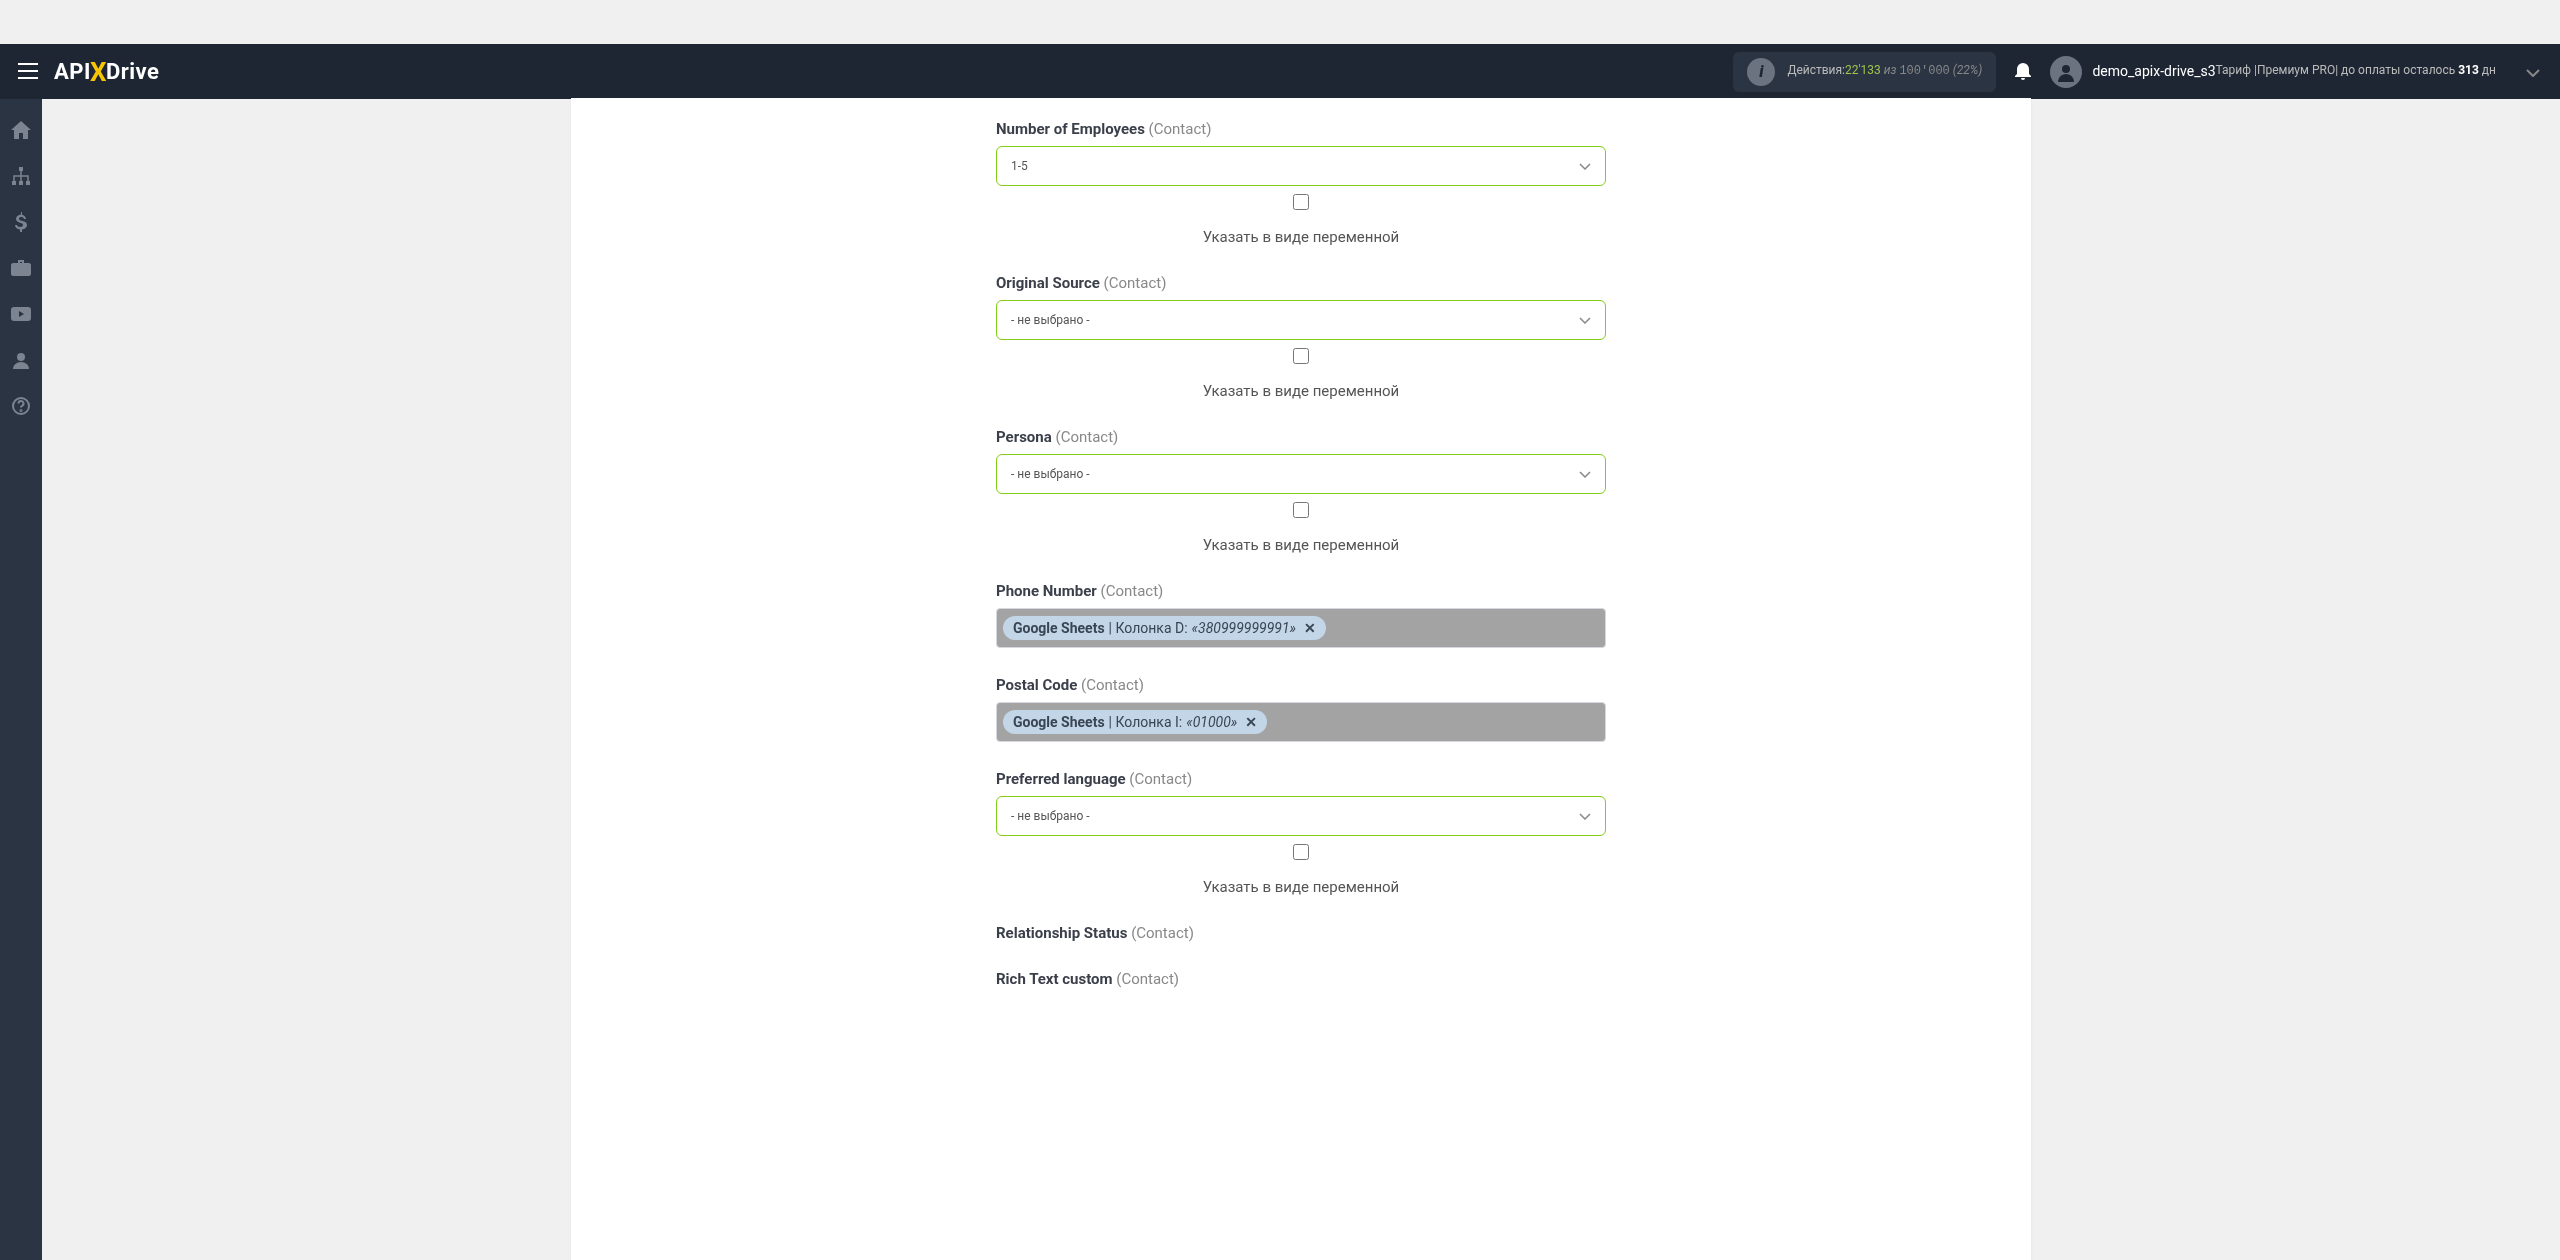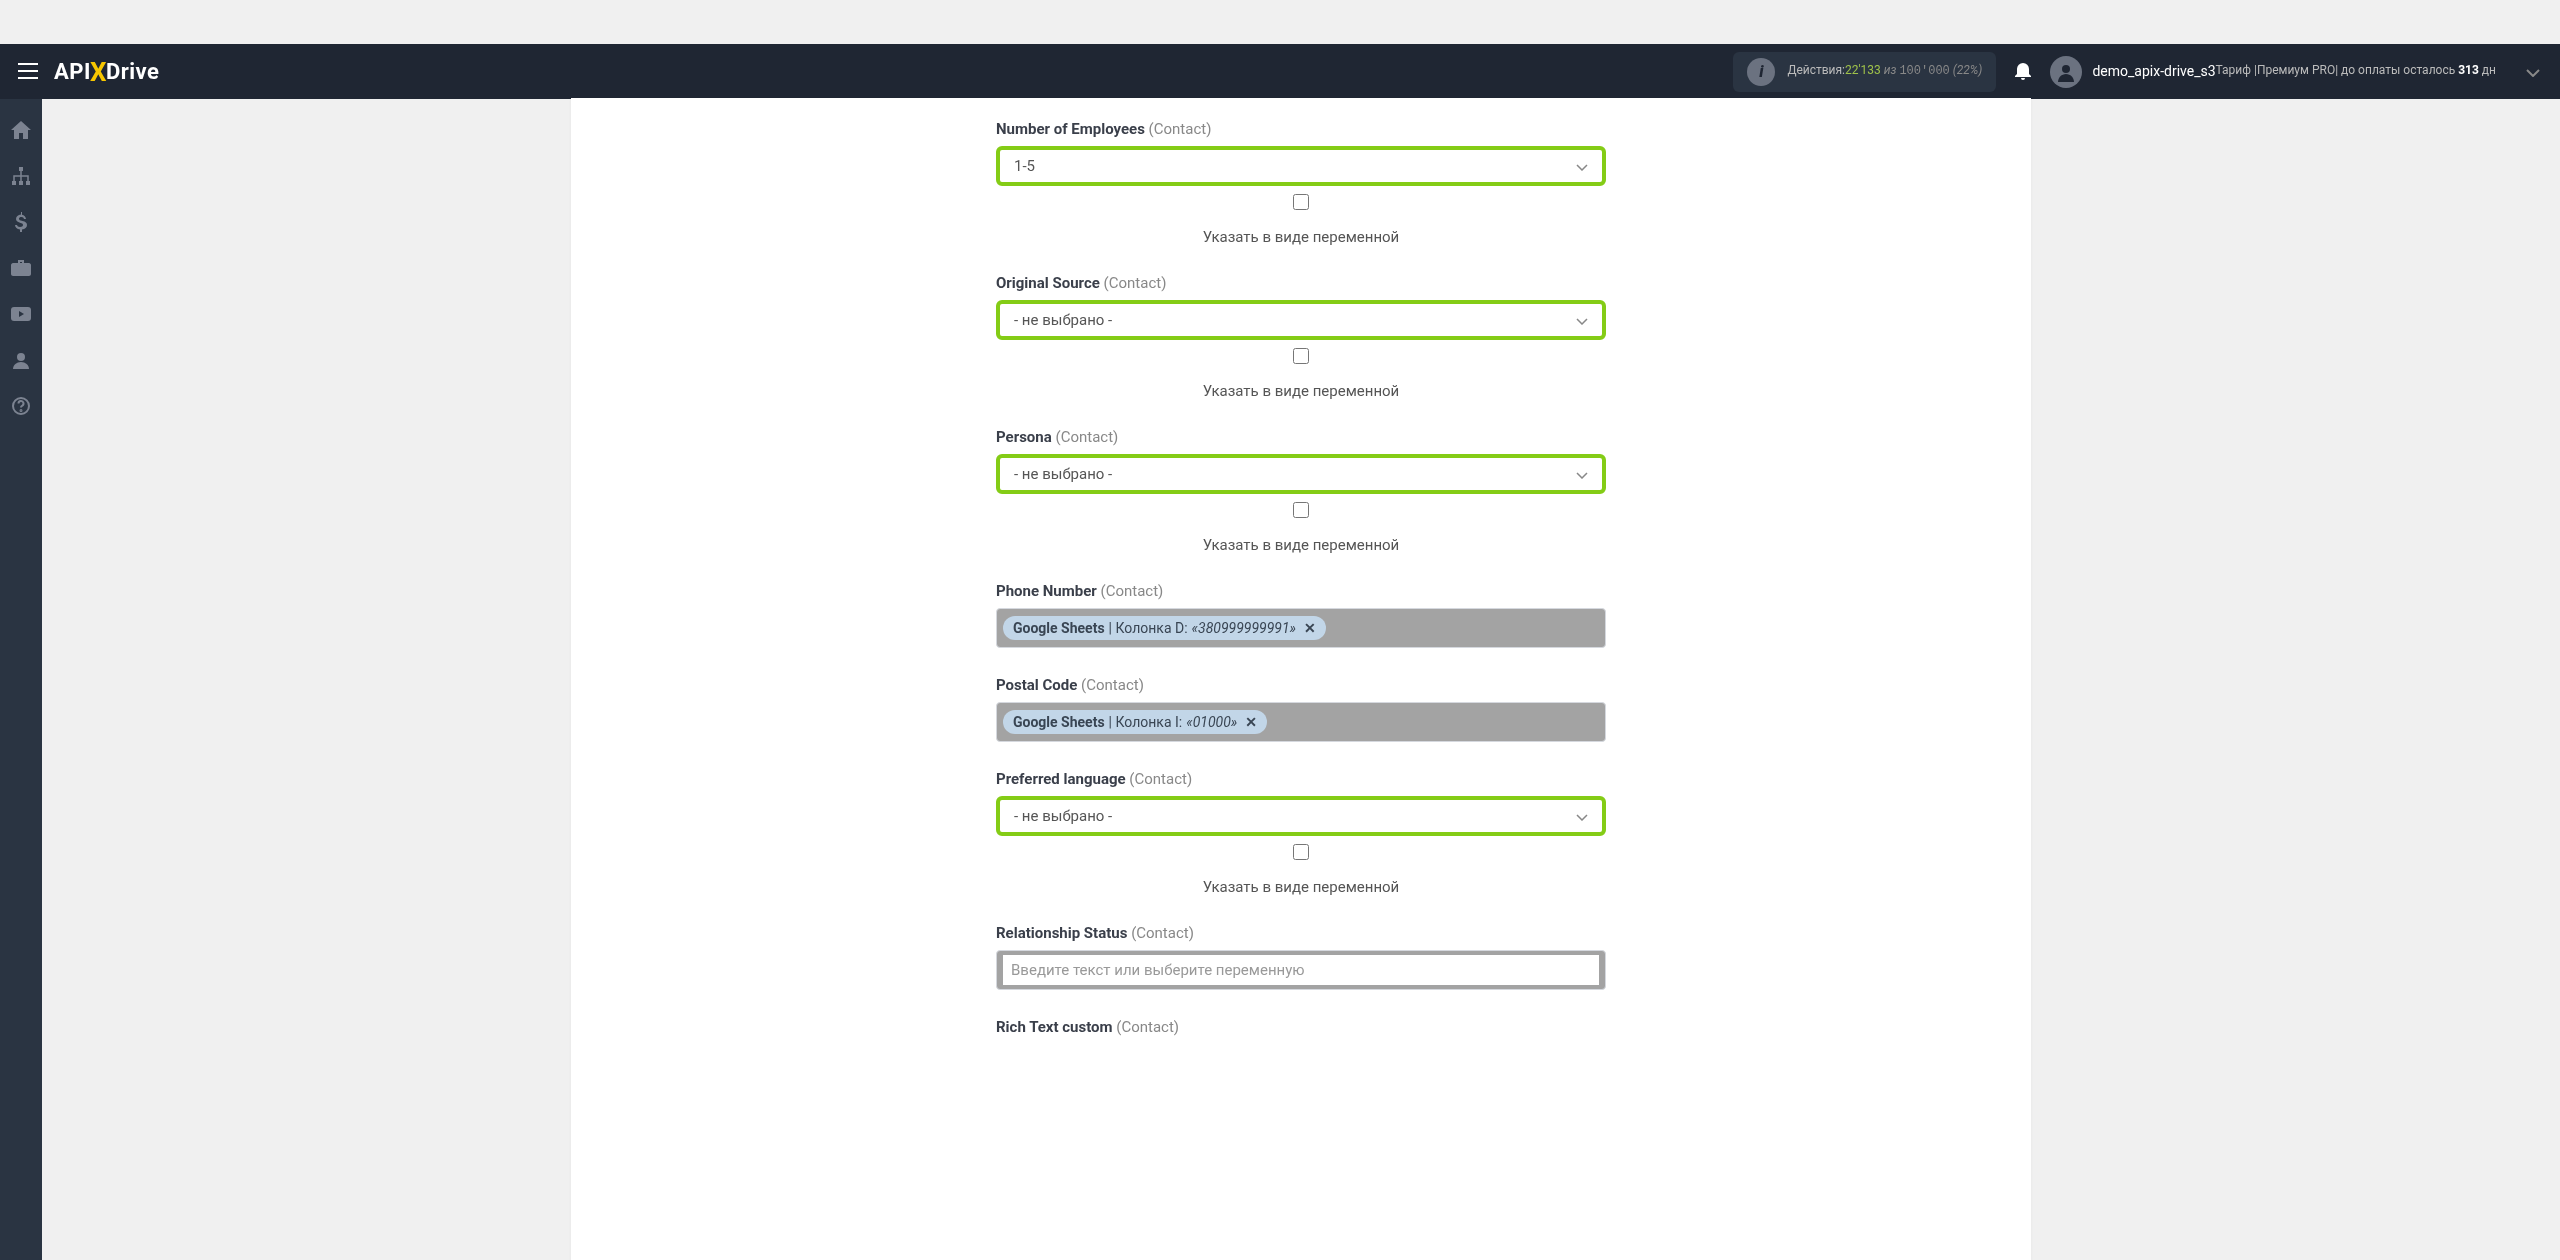--- a/index.html
+++ b/index.html
@@ -26,21 +26,21 @@
   .caret-icon { color: #888; font-size: 14px; margin-left: 20px; margin-right: 10px; cursor: pointer; }
   .body-wrap { display: flex; }
   .sidebar { width: 42px; background: #2a3442; min-height: calc(100vh - 55px); display: flex; flex-direction: column; align-items: center; padding-top: 10px; gap: 4px; }
   .sidebar-item { width: 42px; height: 42px; display: flex; align-items: center; justify-content: center; color: #7c8391; font-size: 18px; cursor: pointer; }
   .main { flex: 1; padding: 0 40px; display: flex; justify-content: center; }
   .card { background: #fff; width: 100%; max-width: 1460px; padding: 0; box-shadow: 0 1px 3px rgba(0,0,0,0.05); margin-top: -1px; }
   .form-area { max-width: 610px; margin: 12px auto; padding: 10px 0 30px; }
   .field-group { margin-bottom: 28px; }
   .field-label { font-size: 15px; font-weight: 700; color: #3a3f4a; margin-bottom: 8px; }
   .field-label .context { font-weight: 400; color: #888; }
-  .select-box { width: 100%; height: 40px; border: 4px solid #84cc16; border-radius: 6px; padding: 0 14px; display: flex; align-items: center; justify-content: space-between; font-size: 15px; color: #555; cursor: pointer; background: #fff; }
+  .select-box { width: 100%; height: 40px; border: 1px solid #84cc16; border-radius: 6px; padding: 0 14px; display: flex; align-items: center; justify-content: space-between; font-size: 12px; color: #555; cursor: pointer; background: #fff; }
   .select-box .chev { color: #888; }
   .input-box { width: 100%; min-height: 40px; border: 1px solid #d5d8de; border-radius: 4px; padding: 4px 6px; display: flex; align-items: center; flex-wrap: wrap; gap: 4px; font-size: 15px; background: #a3a3a3; }
   .input-box input { border: none; outline: none; flex: 1; padding: 6px 8px; font-size: 15px; color: #555; }
   .input-box input::placeholder { color: #999; }
   .chip { background: #c2d6e8; border-radius: 14px; padding: 4px 10px; font-size: 14px; color: #394553; display: inline-flex; align-items: center; gap: 4px; }
   .chip b { font-weight: 700; }
   .chip .col-text { font-weight: 400; }
   .chip .val { font-style: italic; }
   .chip .close { font-weight: 700; margin-left: 4px; cursor: pointer; color: #394553; }
   .checkbox-row { display: flex; align-items: center; gap: 18px; margin-top: 8px; font-size: 15px; color: #555; flex-direction: column; }
@@ -243,23 +243,20 @@
             <input type="checkbox" style="">
             <span>Указать в виде переменной</span>
           </label>
         </div>
 
         <div class="field-group">
           <div class="field-label">
             <span>Relationship Status</span>
             <span class="context">(Contact)</span>
           </div>
-          <div class="input-box">
-            <input type="text" placeholder="Введите текст или выберите переменную" style="">
-          </div>
         </div>
 
         <div class="field-group" style="margin-bottom:0;">
           <div class="field-label">
             <span>Rich Text custom</span>
             <span class="context">(Contact)</span>
           </div>
         </div>
 
       </div>

